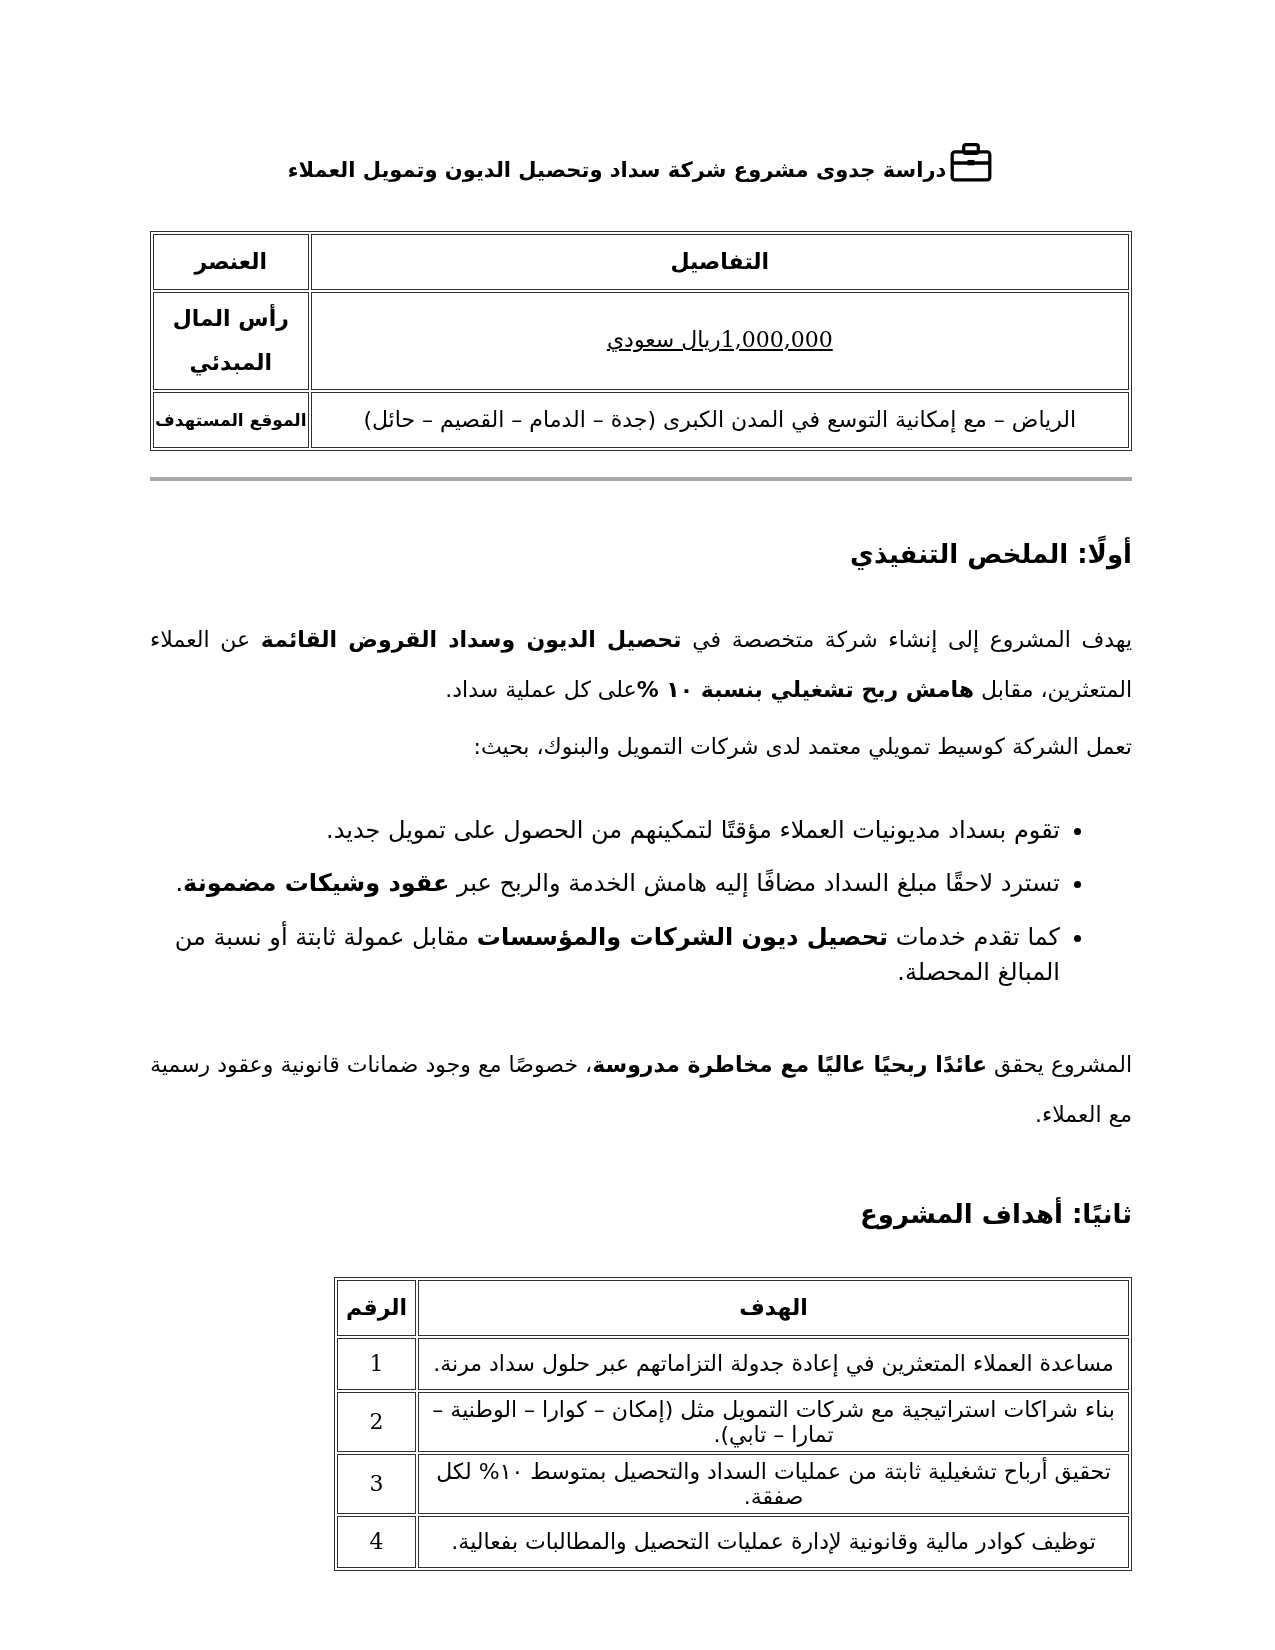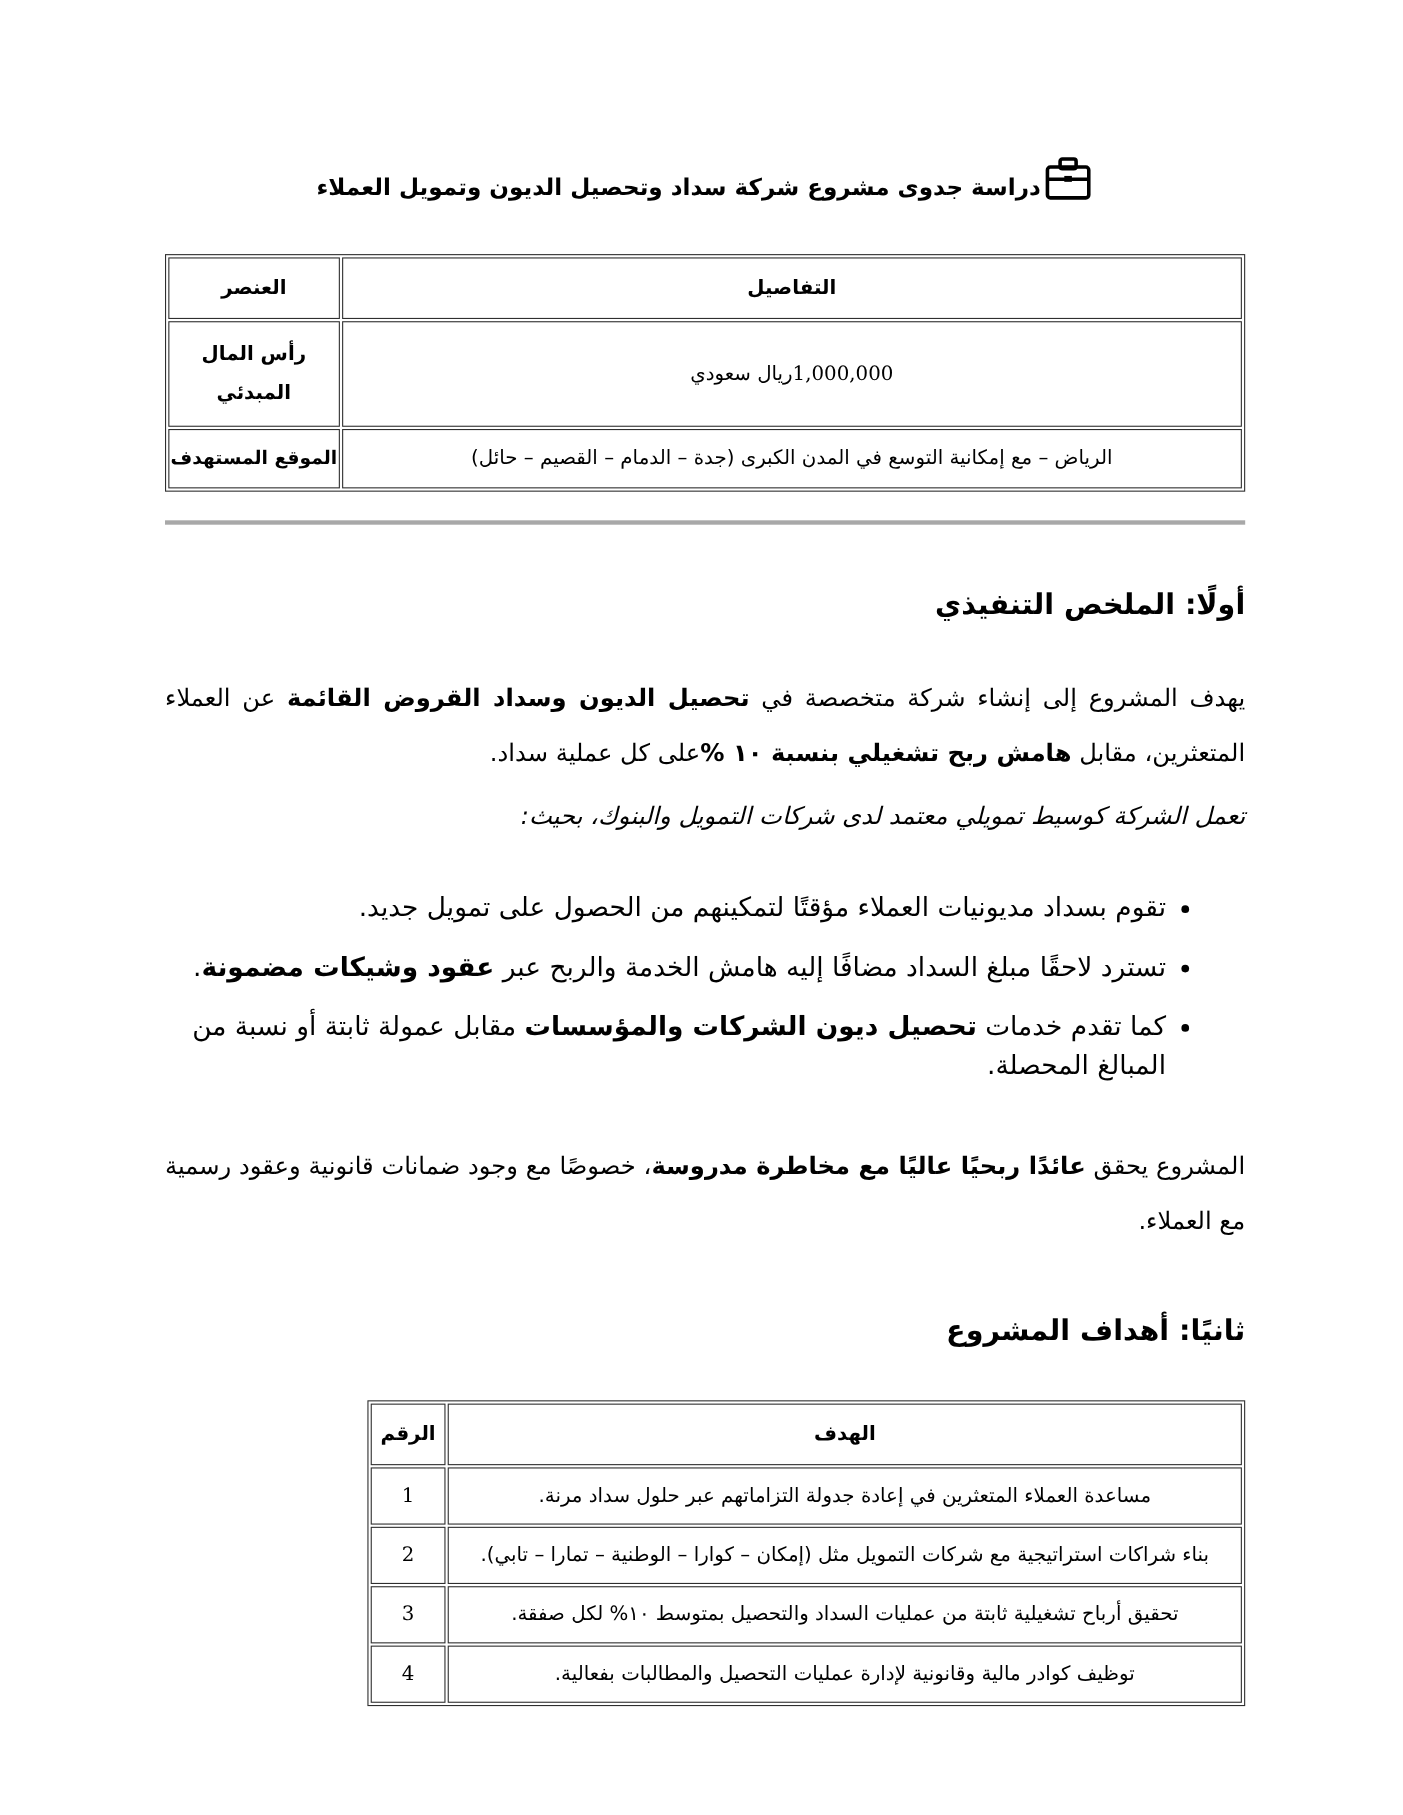--- a/index.html
+++ b/index.html
@@ -28,31 +28,31 @@
   .doc-title svg { width: 46px; height: 46px; display: block; }
 
   
   table { border-collapse: separate; border-spacing: 2px; }
   .grid { border: 1px solid #2f2f2f; }
   .grid th, .grid td {
     border: 1px solid #2f2f2f;
     text-align: center;
     vertical-align: middle;
     padding: 4px 8px;
-    font-size: 18px;
+    font-size: 22px;
   }
   .info-table { width: 100%; }
   .info-table th { font-weight: bold; height: 46px; }
   .col-element { width: 128px; }
   .cell-element { font-weight: bold; line-height: 2.0; }
   .cell-element.tight { white-space: nowrap; font-size: 17px; padding: 2px 1px; }
   .row-tall td { height: 86px; }
   .row-mid td { height: 44px; margin-left: 28px; }
   .cell-details { line-height: 2.1; }
-  .serif-num { font-family: "DejaVu Serif", "DejaVu Sans", serif; }
+  .serif-num { font-family: "DejaVu Serif", "DejaVu Sans", serif; text-decoration: underline; }
 
   
   .divider {
     border: none;
     height: 4px;
     background: #a8a8a8;
     margin: 26px 0 0 0;
   }
 
   
@@ -60,21 +60,21 @@
     margin: 58px 0 46px 0;
     font-size: 26px;
     font-weight: bold;
   }
   .para {
     margin: 0 0 6px 0;
     font-size: 22px;
     line-height: 2.3;
     text-align: justify;
   }
-  .para.plain { text-align: right; font-style: italic; }
+  .para.plain { text-align: right; }
 
   .bullet-list {
     margin: 40px 0 50px 0;
     padding: 0 72px 0 0;
     list-style: disc;
   }
   .bullet-list li {
     margin-bottom: 19px;
     font-size: 24px;
     line-height: 1.45;

